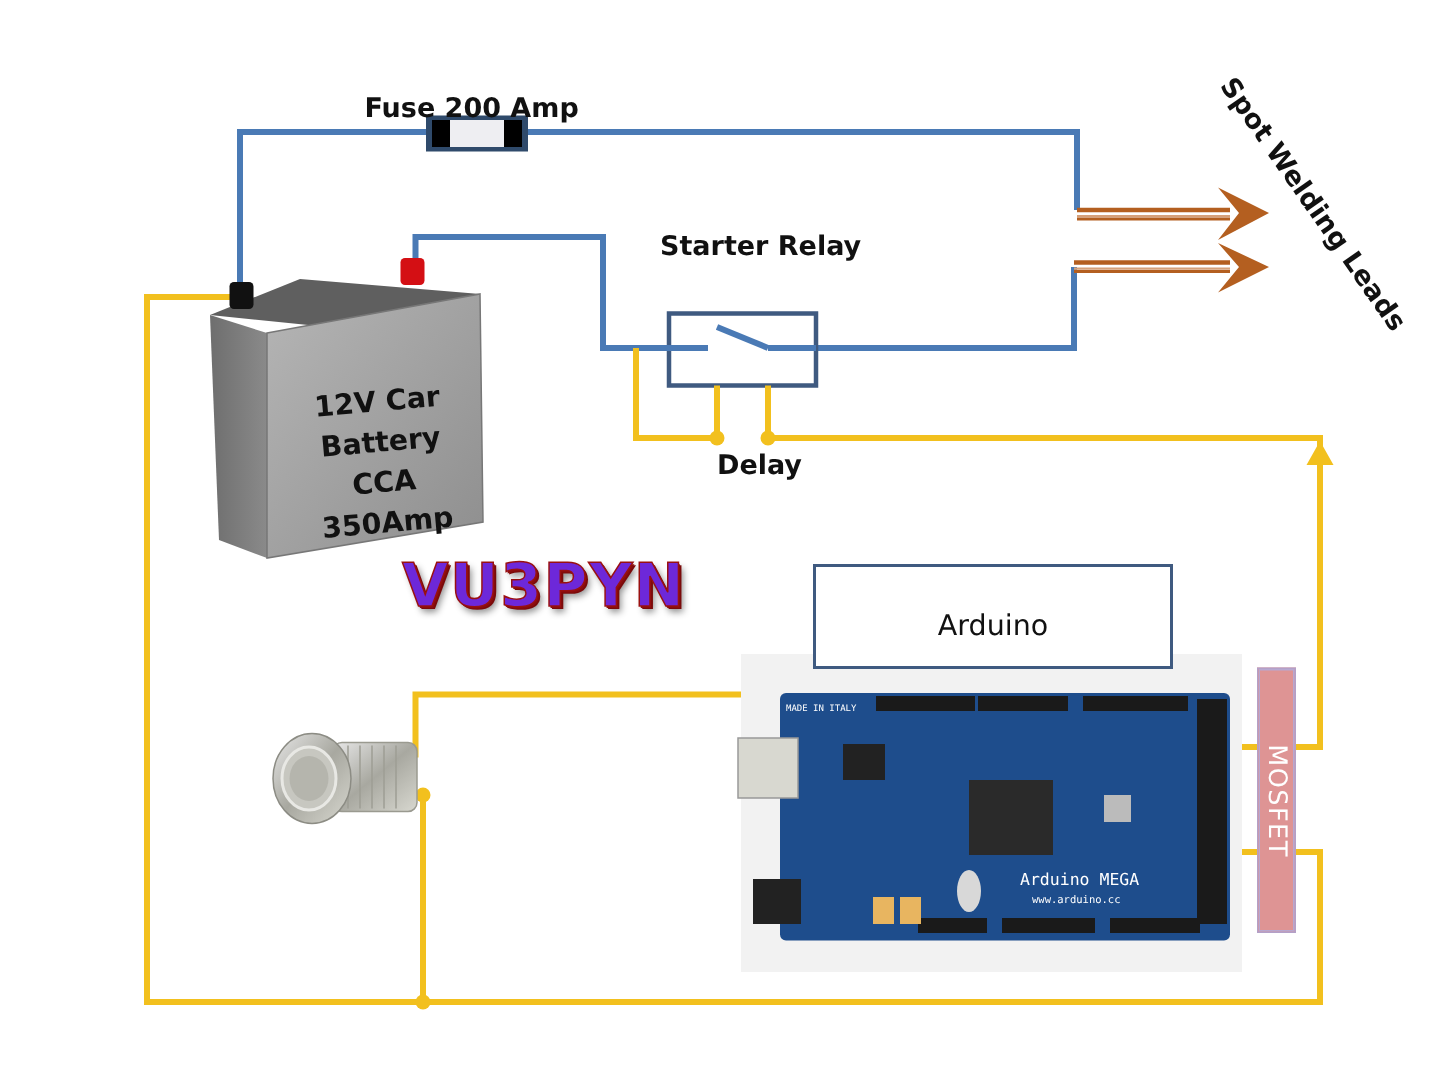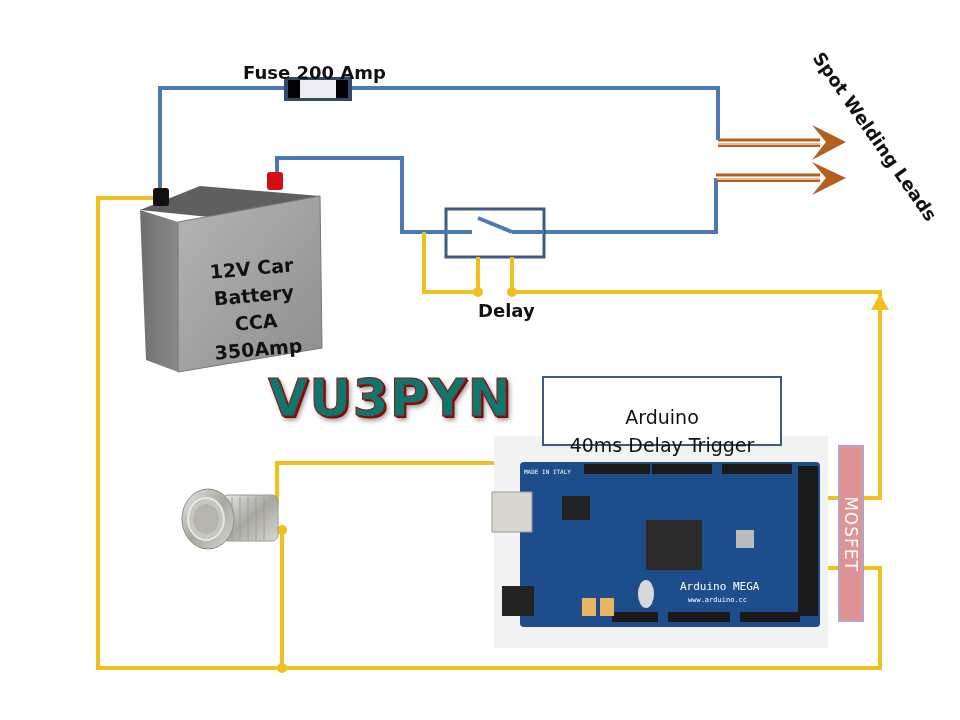--- a/index.html
+++ b/index.html
@@ -4,21 +4,21 @@
   <style>
     html, body { margin:0; padding:0; background:#ffffff; }
     body { width:960px; height:720px; position:relative; overflow:hidden; font-family:"DejaVu Sans", "Liberation Sans", sans-serif; }
     #canvas { position:absolute; left:0; top:0; width:960px; height:720px; }
     .lbl { position:absolute; font-weight:bold; color:#111; font-size:18px; text-align:center; white-space:nowrap; }
     #fuse-label { left:243px; top:50px;margin-top:12px; }
     #relay-label { left:440px; top:150px; line-height:29px; font-size:18px; }
     #coil-label { left:478px; top:300px; }
     #leads-label { left:800px; top:120px; transform:rotate(55deg); transform-origin:left top; font-size:18px; left:826px; top:48px; }
     #battery-label { position:absolute; left:195px; top:255px; width:120px; text-align:center; font-weight:bold; font-size:19px; line-height:27px; color:#111; transform:rotate(-5deg); }
-    #callsign { position:absolute; left:268px; top:368px; font-family:"DejaVu Sans", sans-serif; font-weight:bold; font-size:52px; color:#0f766e; letter-spacing:1px; text-shadow: 1px 1px 0 #8a0d0d, 2px 2px 0 #7a0a0a, 3px 4px 5px rgba(0,0,0,0.45); text-align: right; -webkit-text-stroke:1px #9a1010; }
+    #callsign { position:absolute; left:268px; top:368px; font-family:"DejaVu Sans", sans-serif; font-weight:bold; font-size:40px; color:#6d28d9; letter-spacing:1px; text-shadow: 1px 1px 0 #8a0d0d, 2px 2px 0 #7a0a0a, 3px 4px 5px rgba(0,0,0,0.45); text-align: right; -webkit-text-stroke:1px #9a1010; }
     #arduino-box { position:absolute; left:542px; top:376px; width:240px; height:70px; border:2px solid #3f5a80; background:#fff; text-align:center; font-size:19px; color:#111; line-height:28px; padding-top:25px; box-sizing:border-box; }
     #mosfet-label { position:absolute; left:838px; top:445px; width:24px; height:175px; background:#de9494; border:1px solid #b3a0c8; box-shadow:0 0 0 1px #b7a8d1 inset; }
     #mosfet-text { position:absolute; left:12px; top:88px; transform:translate(-50%,-50%) rotate(90deg); font-size:17px; color:#fff; white-space:nowrap; letter-spacing:1px; }
   </style>
 </head>
 <body>
 
 <svg id="canvas" width="960" height="720" viewBox="0 0 960 720" xmlns="http://www.w3.org/2000/svg">
   <defs>
     <linearGradient id="batFront" x1="0" y1="0" x2="1" y2="1">
@@ -137,34 +137,34 @@
     <ellipse cx="646" cy="594" rx="8" ry="14" fill="#d8d8d8"></ellipse>
     <text x="680" y="590" fill="#ffffff" font-family="DejaVu Sans Mono, monospace" font-size="11">Arduino MEGA</text>
     <text x="688" y="602" fill="#ffffff" font-family="DejaVu Sans Mono, monospace" font-size="7">www.arduino.cc</text>
     <text x="524" y="474" fill="#ffffff" font-family="DejaVu Sans Mono, monospace" font-size="6">MADE IN ITALY</text>
   </g>
 </svg>
 
 <div class="lbl" id="fuse-label">Fuse 200 Amp</div>
 
 <div class="lbl" id="relay-label">
+  <div>Starter Relay</div>
 </div>
 
 <div class="lbl" id="coil-label">Delay</div>
 
 <div class="lbl" id="leads-label">Spot Welding Leads</div>
 
 <div id="battery-label">
   <div>12V Car</div>
   <div>Battery</div>
   <div>CCA 350Amp</div>
 </div>
 
 <div id="callsign">VU3PYN</div>
 
 <div id="arduino-box">
   <div>Arduino</div>
-  <div>40ms Delay Trigger</div>
 </div>
 
 <div id="mosfet-label">
   <span id="mosfet-text">MOSFET</span>
 </div>
 
 </body></html>

